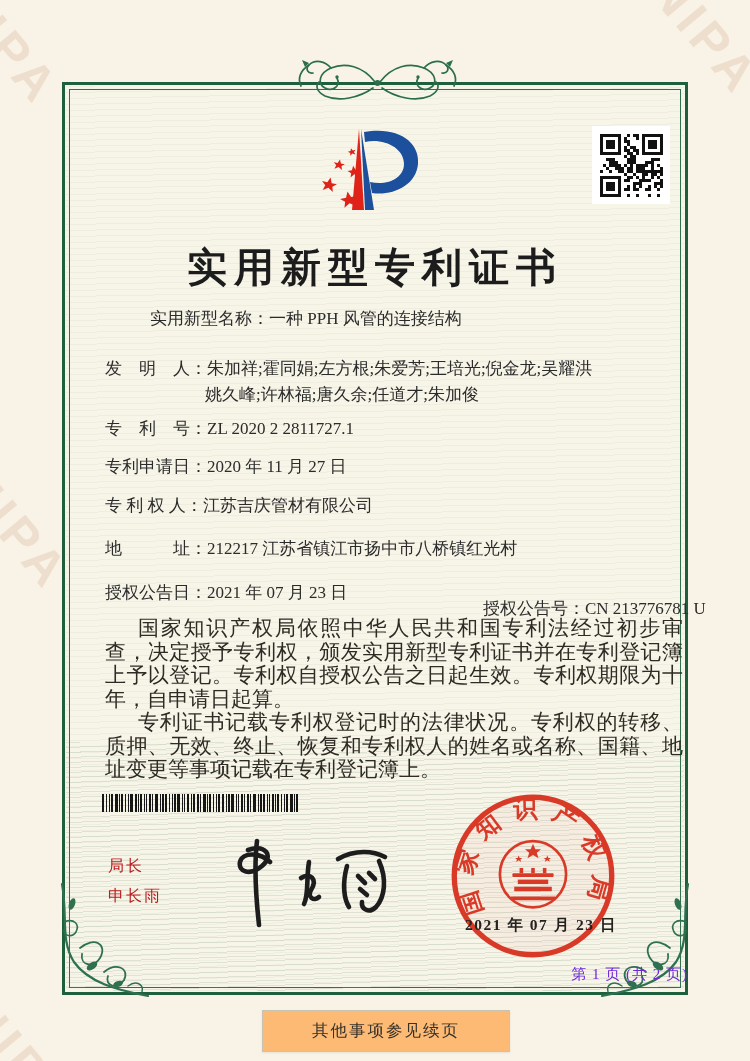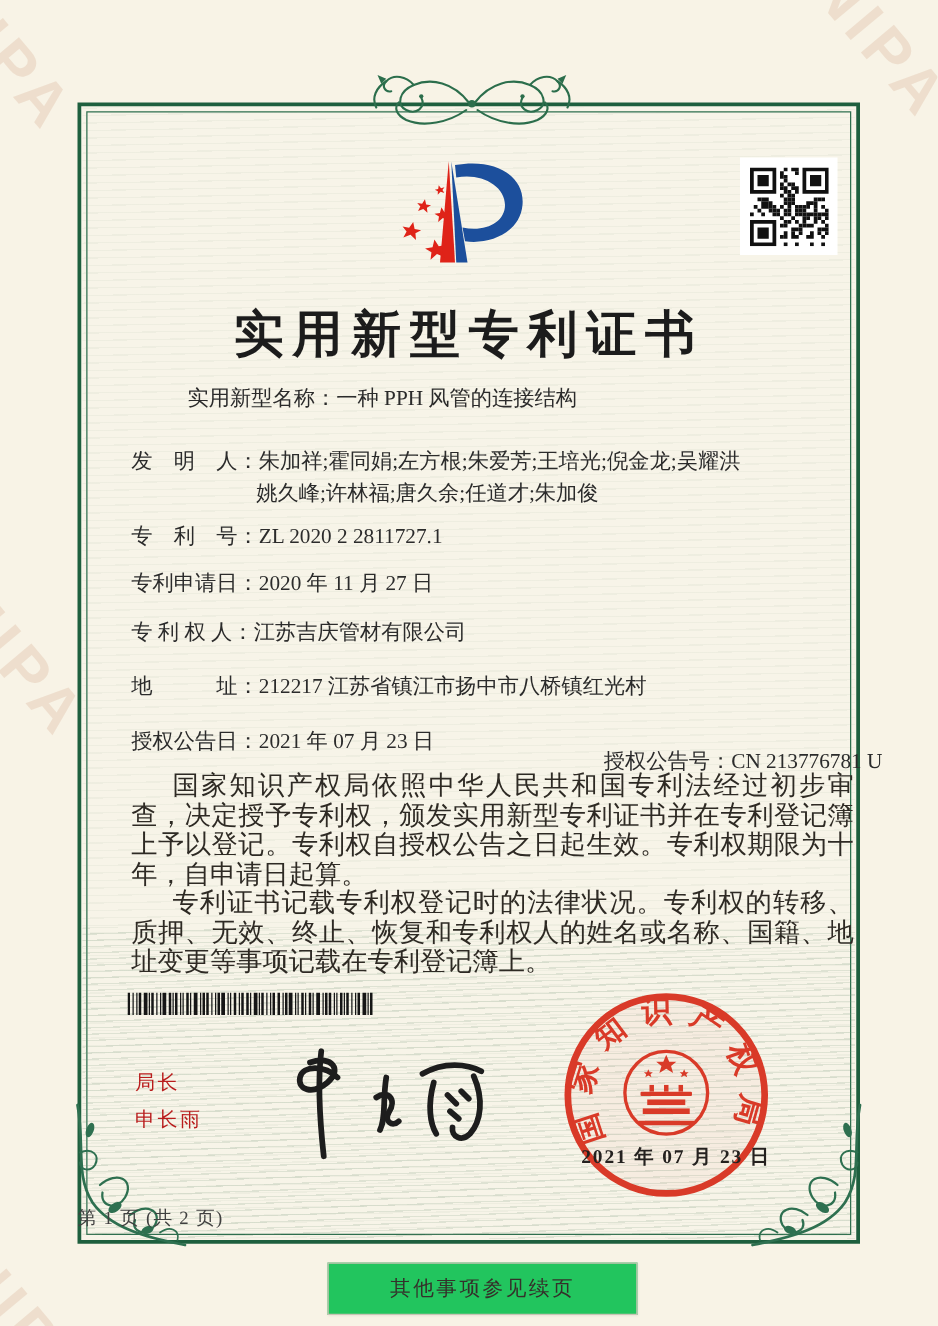--- a/index.html
+++ b/index.html
@@ -36,23 +36,23 @@
   .paras p{margin:0;text-indent:33px;}
 
   .barcode{position:absolute;left:102px;top:794px;width:198px;height:18px;}
   .director{position:absolute;left:108px;font-size:16px;color:#b91c1c;letter-spacing:2px;}
   .signature{position:absolute;left:212px;top:836px;}
 
   .seal{position:absolute;left:448px;top:791px;}
   .seal-date{position:absolute;left:465px;top:915px;width:150px;font-size:15.5px;font-weight:600;
              letter-spacing:1.5px;color:#24211f;white-space:nowrap;}
 
-  .pageinfo{position:absolute;left:62px;top:965px;width:626px;text-align:left;
-            font-size:15px;color:#404040;letter-spacing:1px;}
-  .contbox{position:absolute;left:262px;top:1010px;width:246px;height:40px;background:#22c55e;
+  .pageinfo{position:absolute;left:62px;top:965px;width:626px;text-align:right;
+            font-size:15px;color:#6d28d9;letter-spacing:1px;}
+  .contbox{position:absolute;left:262px;top:1010px;width:246px;height:40px;background:#fdba74;
            border:1px solid #c8c4b4;box-shadow:0 1px 2px rgba(0,0,0,.08);
            display:flex;align-items:center;justify-content:center;}
   .contbox span{font-size:16.5px;letter-spacing:2px;color:#34302a;}
 
   .qrbox{position:absolute;left:592px;top:126px;width:78px;height:78px;background:#fff;
          display:flex;align-items:center;justify-content:center;}
 </style>
 </head>
 <body>
 

